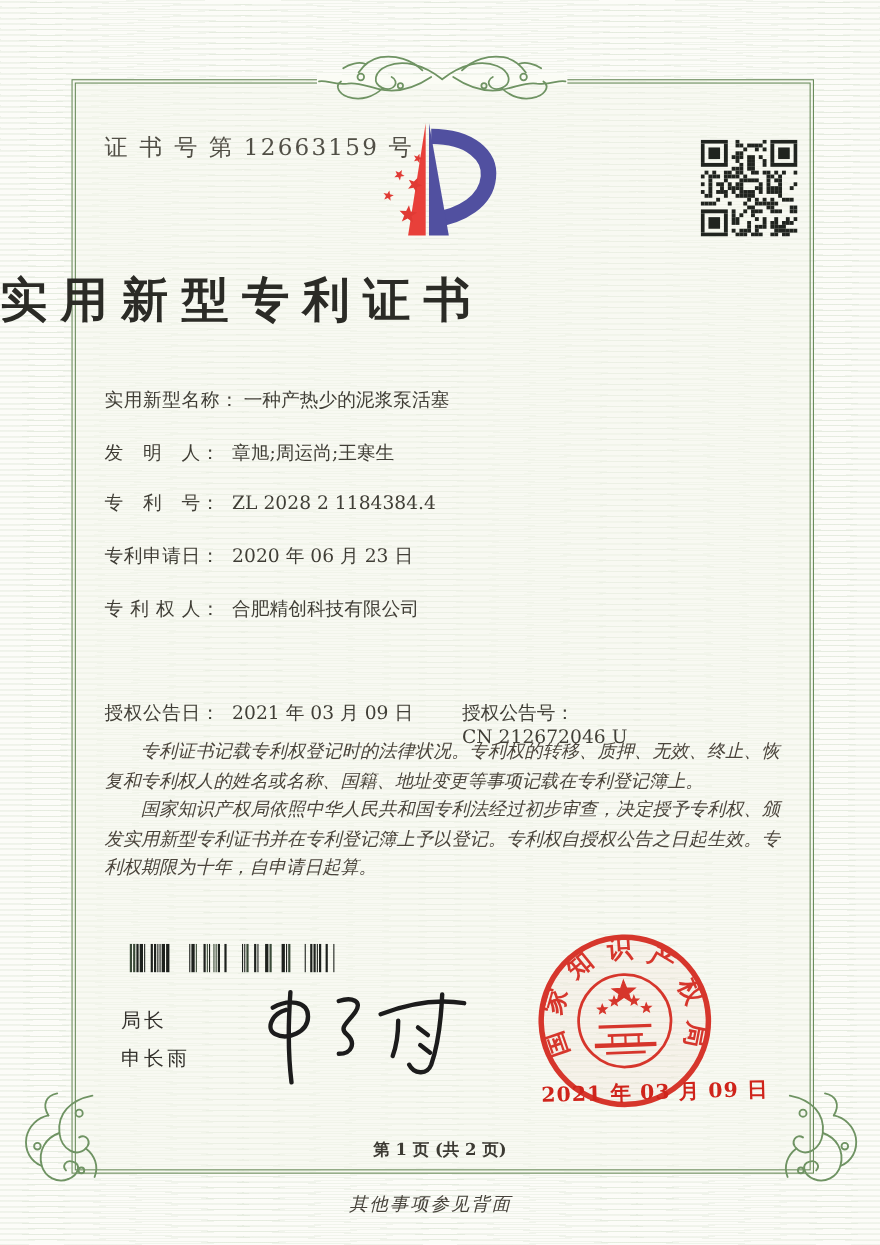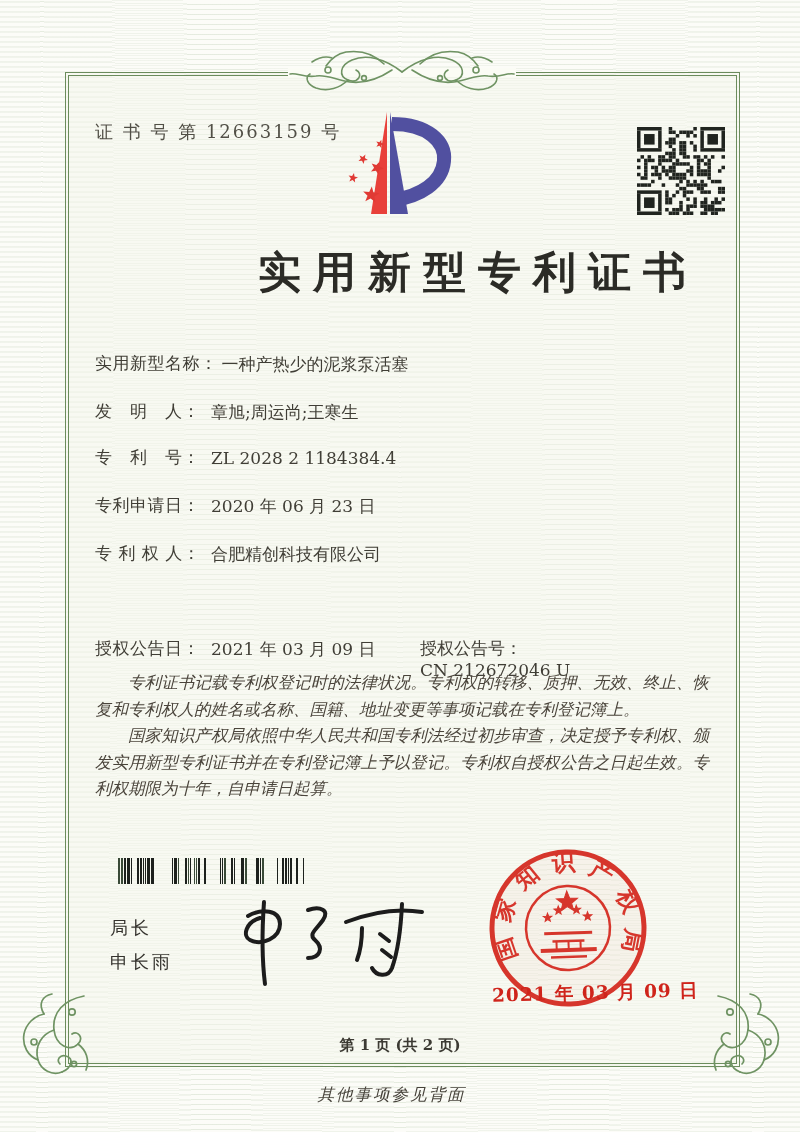--- a/index.html
+++ b/index.html
@@ -16,24 +16,24 @@
       repeating-linear-gradient(0.8deg, rgba(160,186,148,.14) 0 1px, transparent 1px 5px),
       repeating-linear-gradient(-0.8deg, rgba(160,186,148,.12) 0 1px, transparent 1px 5px);
   }
   .frame{
     position:absolute;left:65px;top:72px;width:667px;height:987px;
     border:4px double #6b8c5c;
     background:rgba(244,247,235,.45);
   }
   .abs{position:absolute;}
   .cert-no{
-    left:95px;top:120px;font-size:18px;color:#514f46;letter-spacing:2px;
+    left:95px;top:120px;font-size:21px;color:#514f46;letter-spacing:2px;
   }
   .title{
-    left:0;top:244px;width:698px;text-align:right;
+    left:0;top:244px;width:698px;text-align:left;
     font-size:43px;font-weight:600;color:#2b2b26;letter-spacing:12px;
   }
   .row{left:95px;width:620px;display:flex;font-size:17px;color:#403e36;}
   .row .lbl{min-width:112px;white-space:pre;letter-spacing:.5px;}
   .row .val{margin-left:4px;max-width:492px;line-height:24px;}
   .row2{left:420px;width:300px;display:flex;font-size:17px;color:#403e36;flex-direction:column;}
   .body-text{
     left:95px;top:670px;width:614px;font-size:16.5px;line-height:26.5px;
     color:#4a443b;font-style:italic;text-align:justify;
   }

